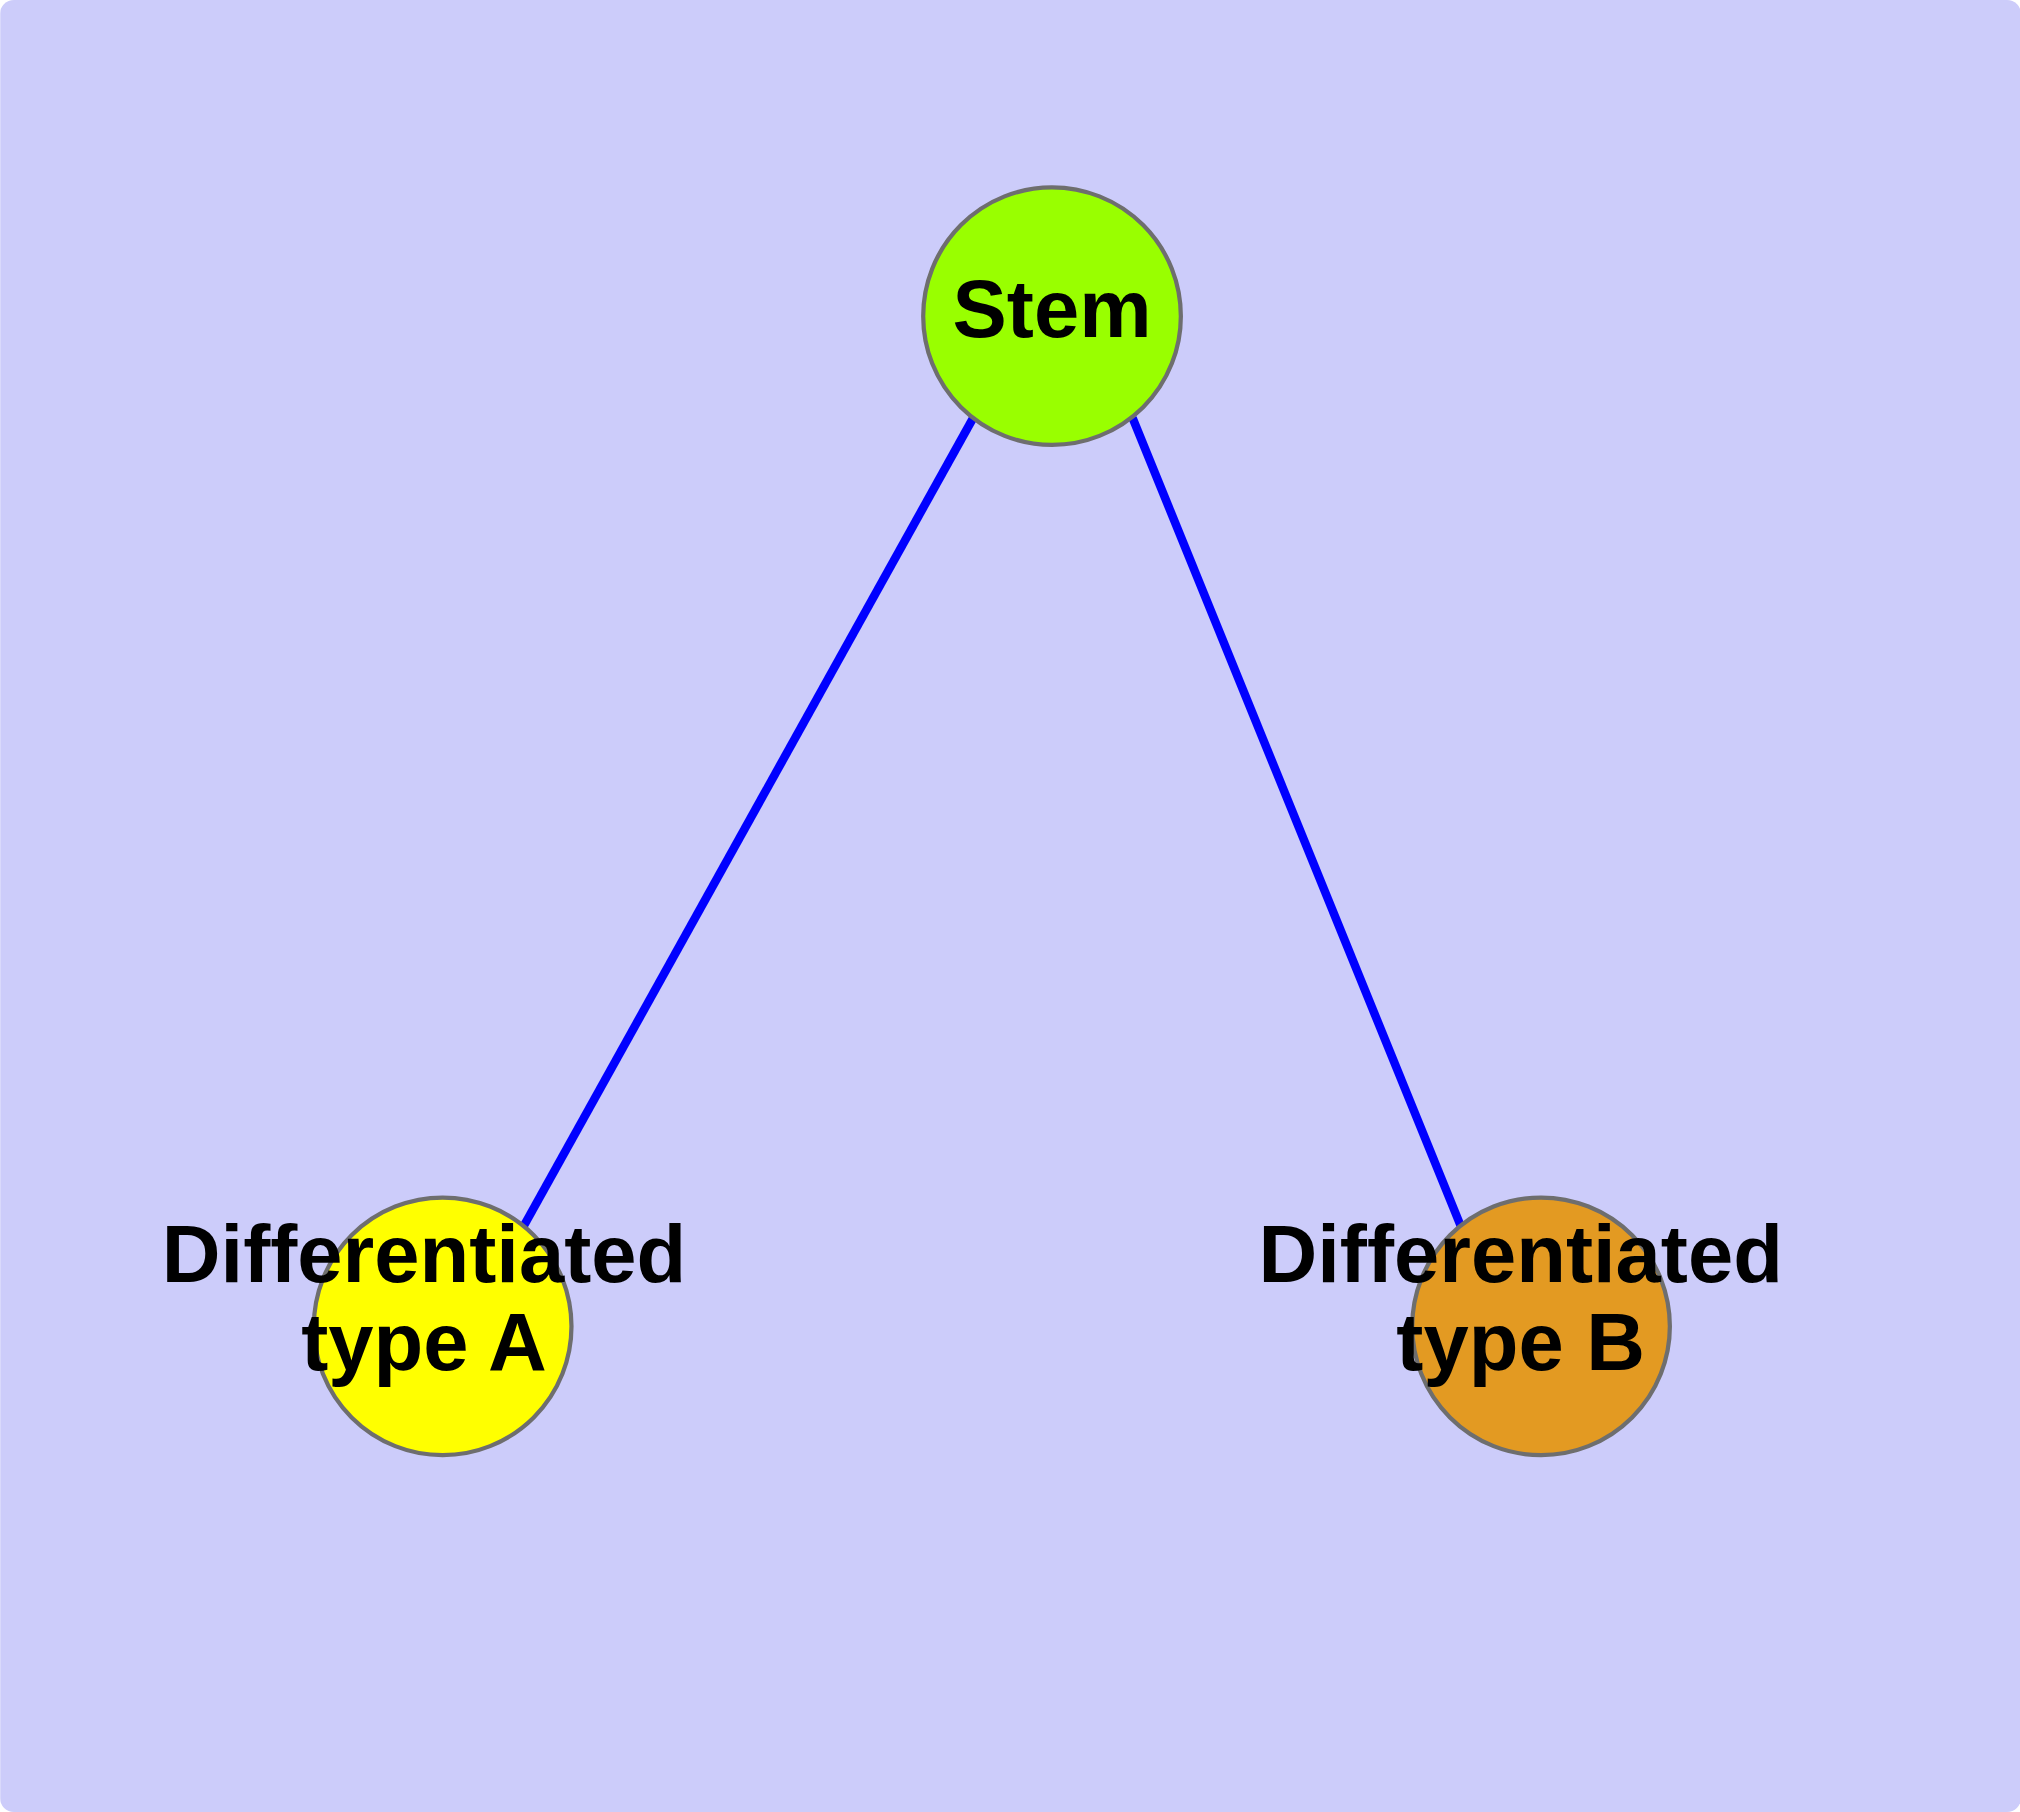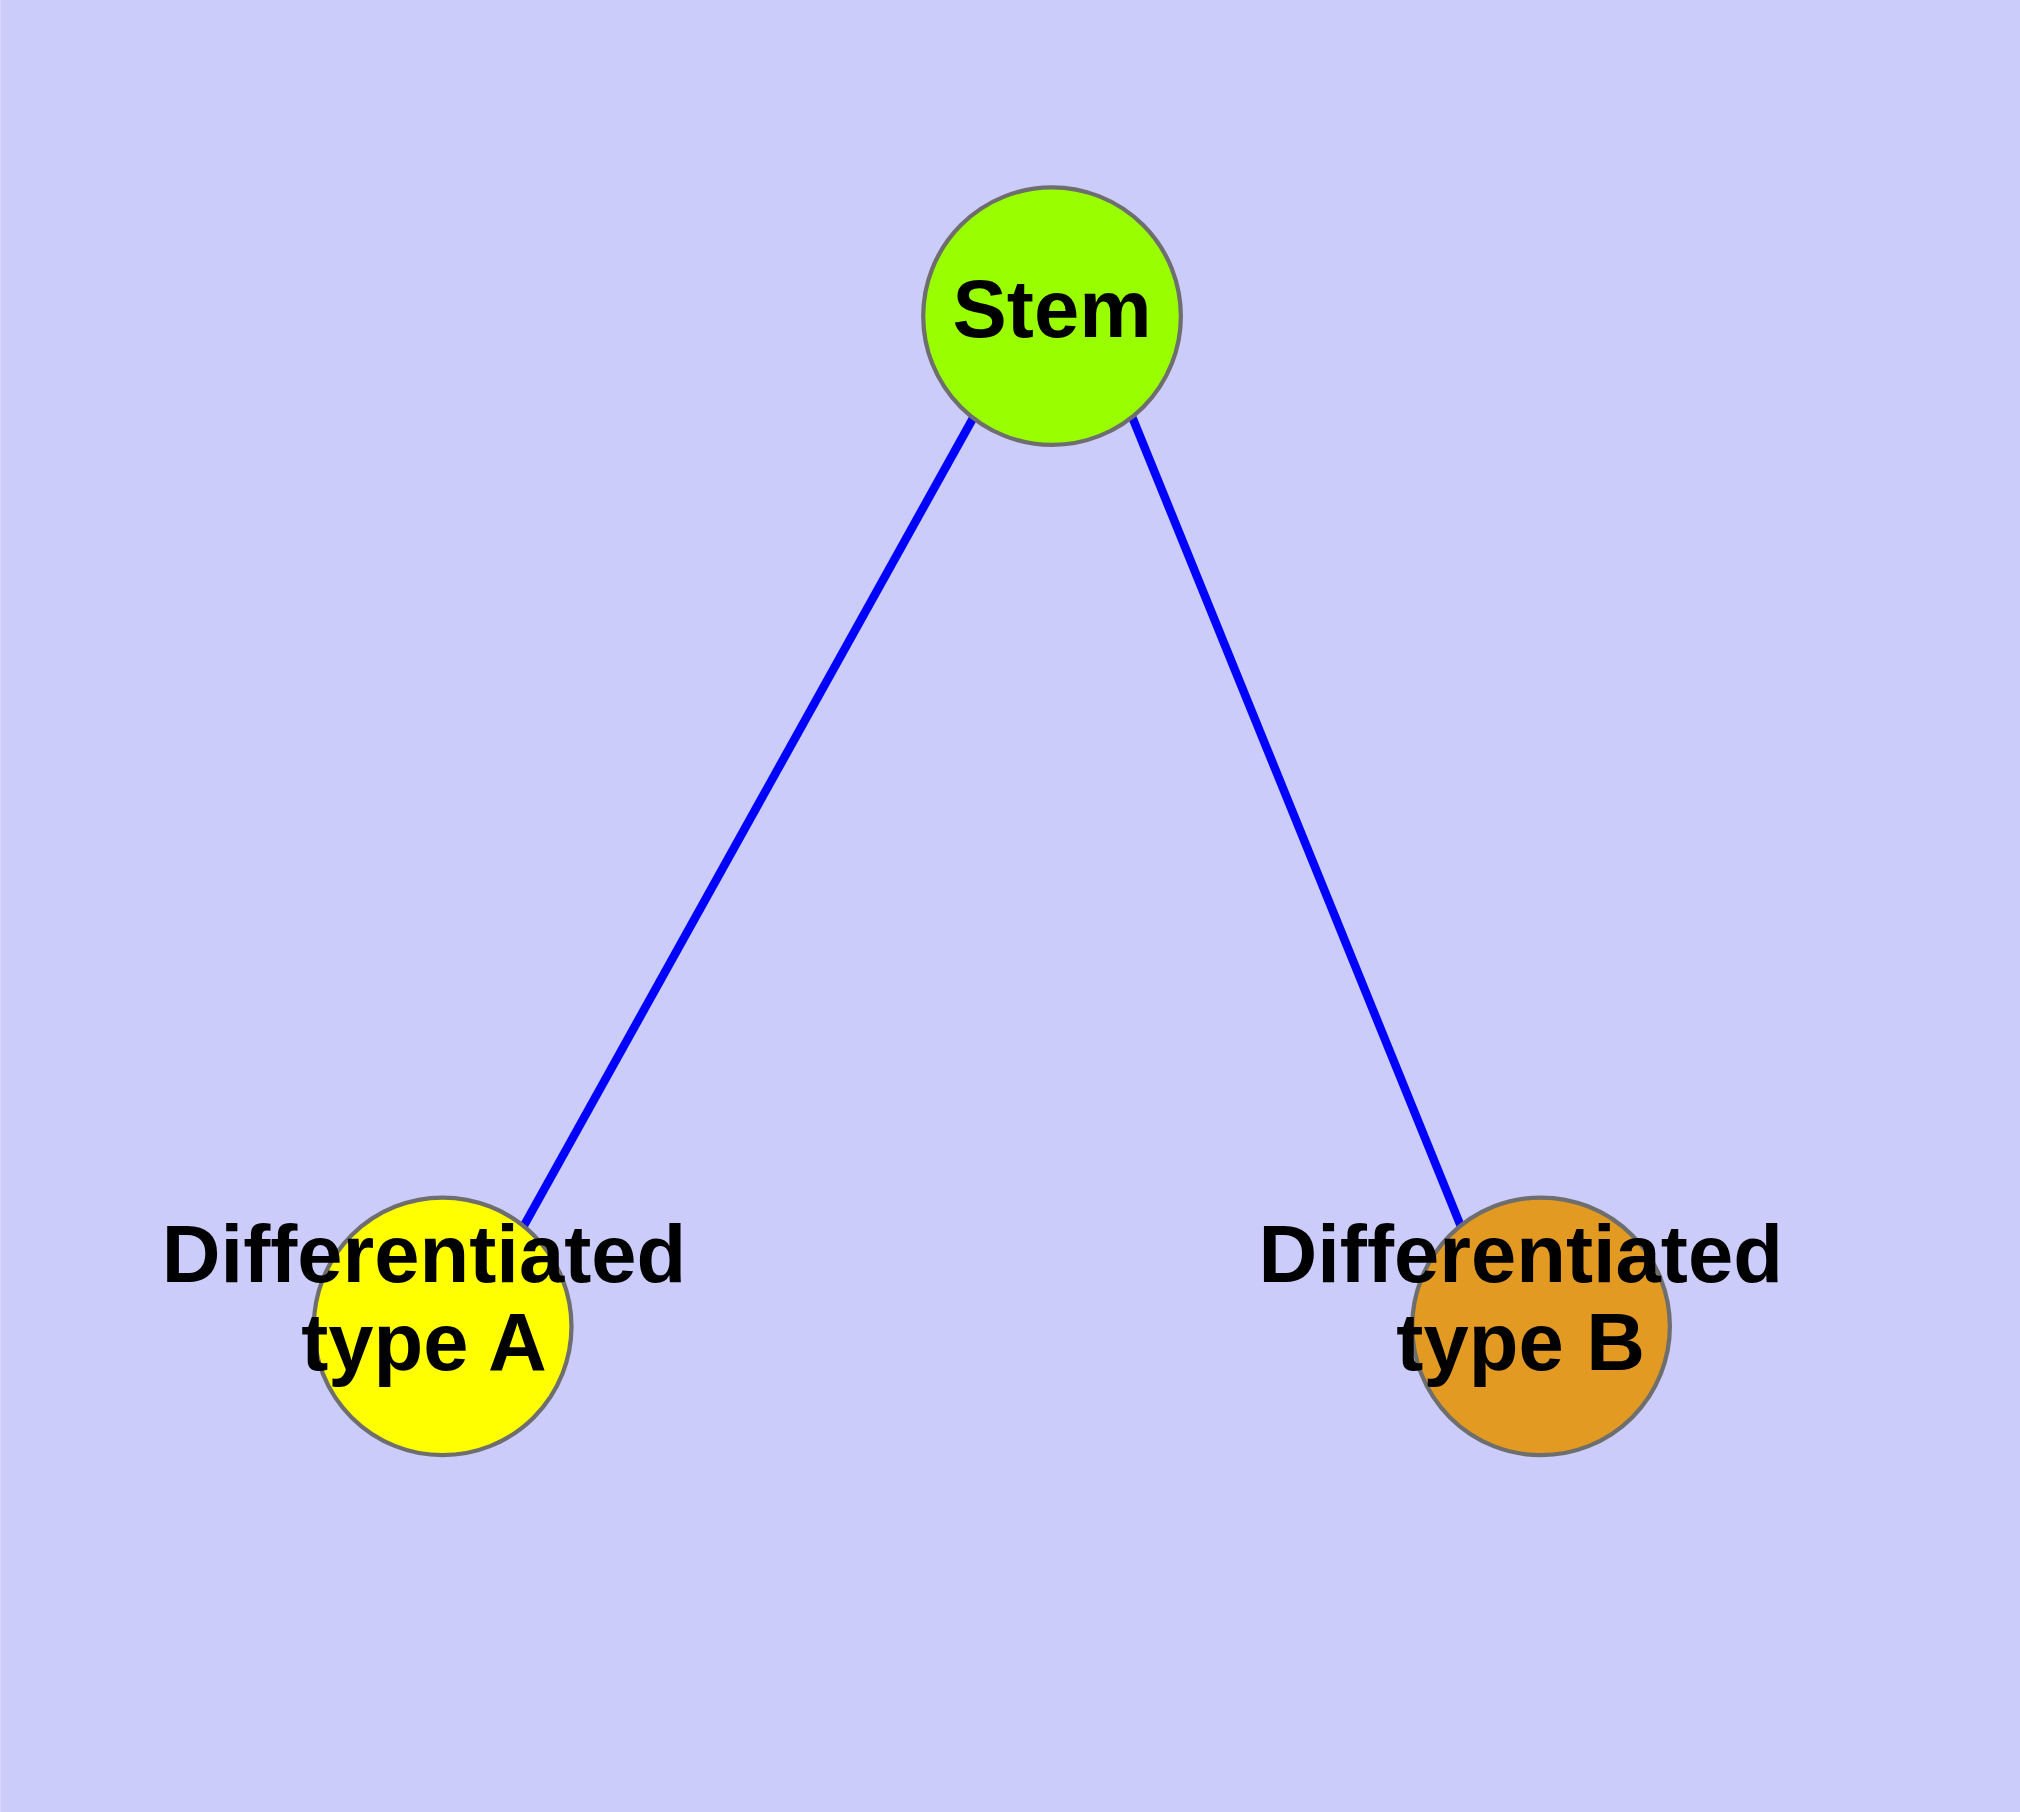--- a/index.html
+++ b/index.html
@@ -7,20 +7,21 @@
     margin: 0;
     padding: 0;
     background: #ffffff;
   }
   #canvas {
     position: relative;
     width: 2021px;
     height: 1812px;
     overflow: hidden;
     font-family: "Liberation Sans", sans-serif;
+    border-radius: 14px;
   }
   #graph-svg {
     position: absolute;
     top: 0;
     left: 0;
     width: 2021px;
     height: 1812px;
     display: block;
   }
   .node-circle {

